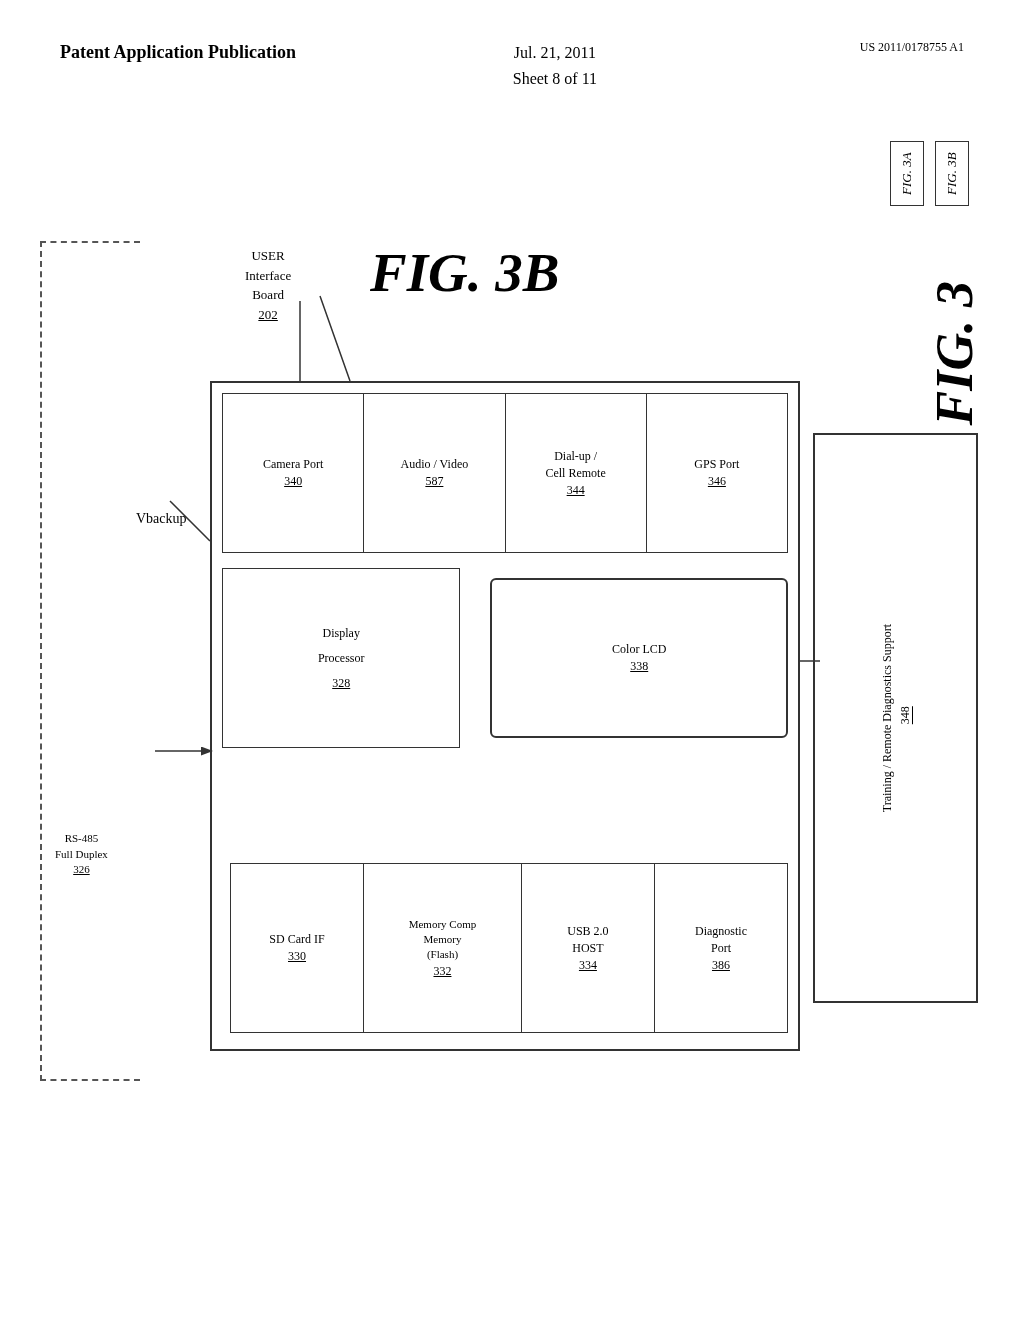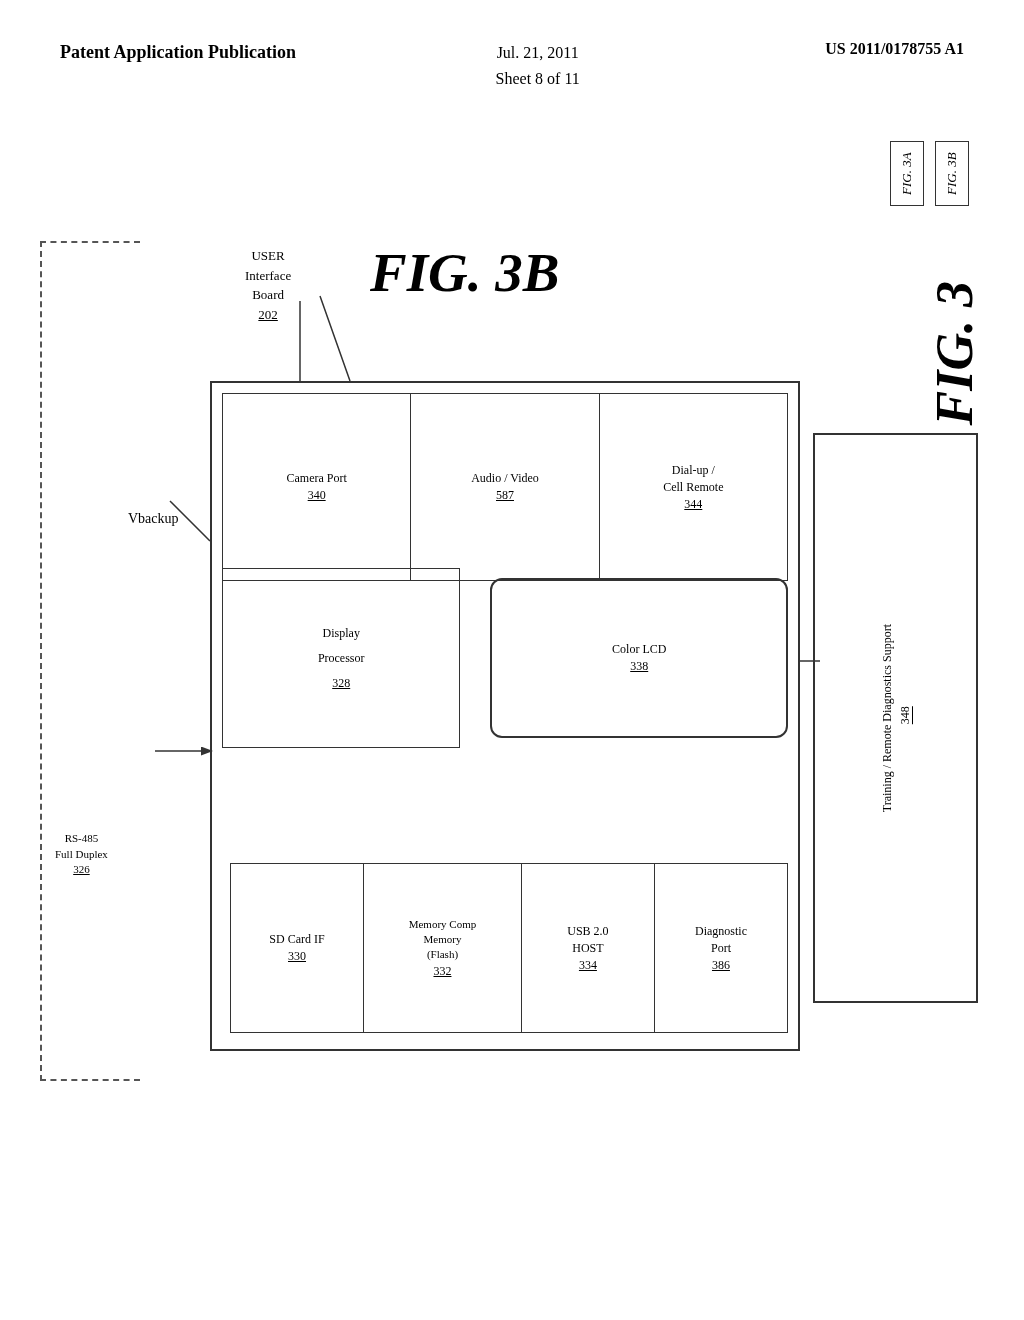--- a/index.html
+++ b/index.html
@@ -28,22 +28,22 @@
       line-height: 1.4;
     }
 
     .header-center {
       font-size: 16px;
       text-align: center;
       line-height: 1.6;
     }
 
     .header-right {
-      font-size: 16px;
-      font-weight: bold;
+      font-size: 12px;
+      font-weight: normal;
       text-align: right;
       margin-left: 46px;
     }
 
     .main-content {
       position: relative;
       width: 100%;
       height: calc(1320px - 120px);
       padding: 20px 60px;
     }
@@ -58,21 +58,21 @@
       border: 2px solid #333;
     }
 
     
     .top-row {
       display: flex;
       position: absolute;
       top: 10px;
       left: 10px;
       right: 10px;
-      height: 188px;
+      height: 160px;
       gap: 0;
     }
 
     .component-box {
       border: 1px solid #333;
       display: flex;
       flex-direction: column;
       align-items: center;
       justify-content: center;
       text-align: center;
@@ -176,21 +176,21 @@
   </svg>
 
   <div style="position:absolute; left:40px; top:130px; width:100px; height:840px; 
               border-top: 2px dashed #555; border-left: 2px dashed #555; border-bottom: 2px dashed #555;">
   </div>
 
   <div style="position:absolute; left:40px; top:130px; width:100px; height:840px;">
     
   </div>
 
-  <div style="position:absolute; left:128px; top:400px; font-size:14px; font-family:'Times New Roman',serif;">
+  <div style="position:absolute; left:136px; top:400px; font-size:14px; font-family:'Times New Roman',serif;">
     <span>Vbackup</span>
   </div>
 
   <div style="position:absolute; left:55px; top:720px; font-size:11px; text-align:center; line-height:1.4; font-family:Liberation Serif, serif;">
     <div>RS-485</div>
     <div>Full Duplex</div>
     <div style="text-decoration:underline;">326</div>
   </div>
 
   <div style="position:absolute; left:245px; top:135px; font-size:13px; text-align:center; line-height:1.5; font-family:'Times New Roman',serif;">
@@ -229,32 +229,36 @@
         <div>Audio / Video</div>
         <div class="ref-num">587</div>
       </div>
 
       <div class="component-box" style="flex:1; border:1.5px solid #333; border-left:none;">
         <div>Dial-up /</div>
         <div>Cell Remote</div>
         <div class="ref-num">344</div>
       </div>
 
+      <div class="component-box" style="flex:1; border:1.5px solid #333; border-left:none;">
+        <div>GPS Port</div>
+        <div class="ref-num">346</div>
+      </div>
 
     </div>
 
     <div class="middle-row">
 
       <div class="component-box" style="flex:1.2; border:1.5px solid #333;gap:8px;">
         <div>Display</div>
         <div>Processor</div>
         <div class="ref-num">328</div>
       </div>
 
-      <div class="component-box rounded-box" style="flex:1.5; margin-left: 30px; margin-top:10px; margin-bottom:10px;">
+      <div class="component-box rounded-box" style="flex:1.5; margin-left: 30px; margin-top:10px; margin-bottom:10px;border-radius:6px;">
         <div>Color LCD</div>
         <div class="ref-num">338</div>
       </div>
 
     </div>
 
     <div class="bottom-row">
 
       <div class="component-box" style="flex:1; border:1.5px solid #333;margin-left:8px;">
         <div>SD Card IF</div>

